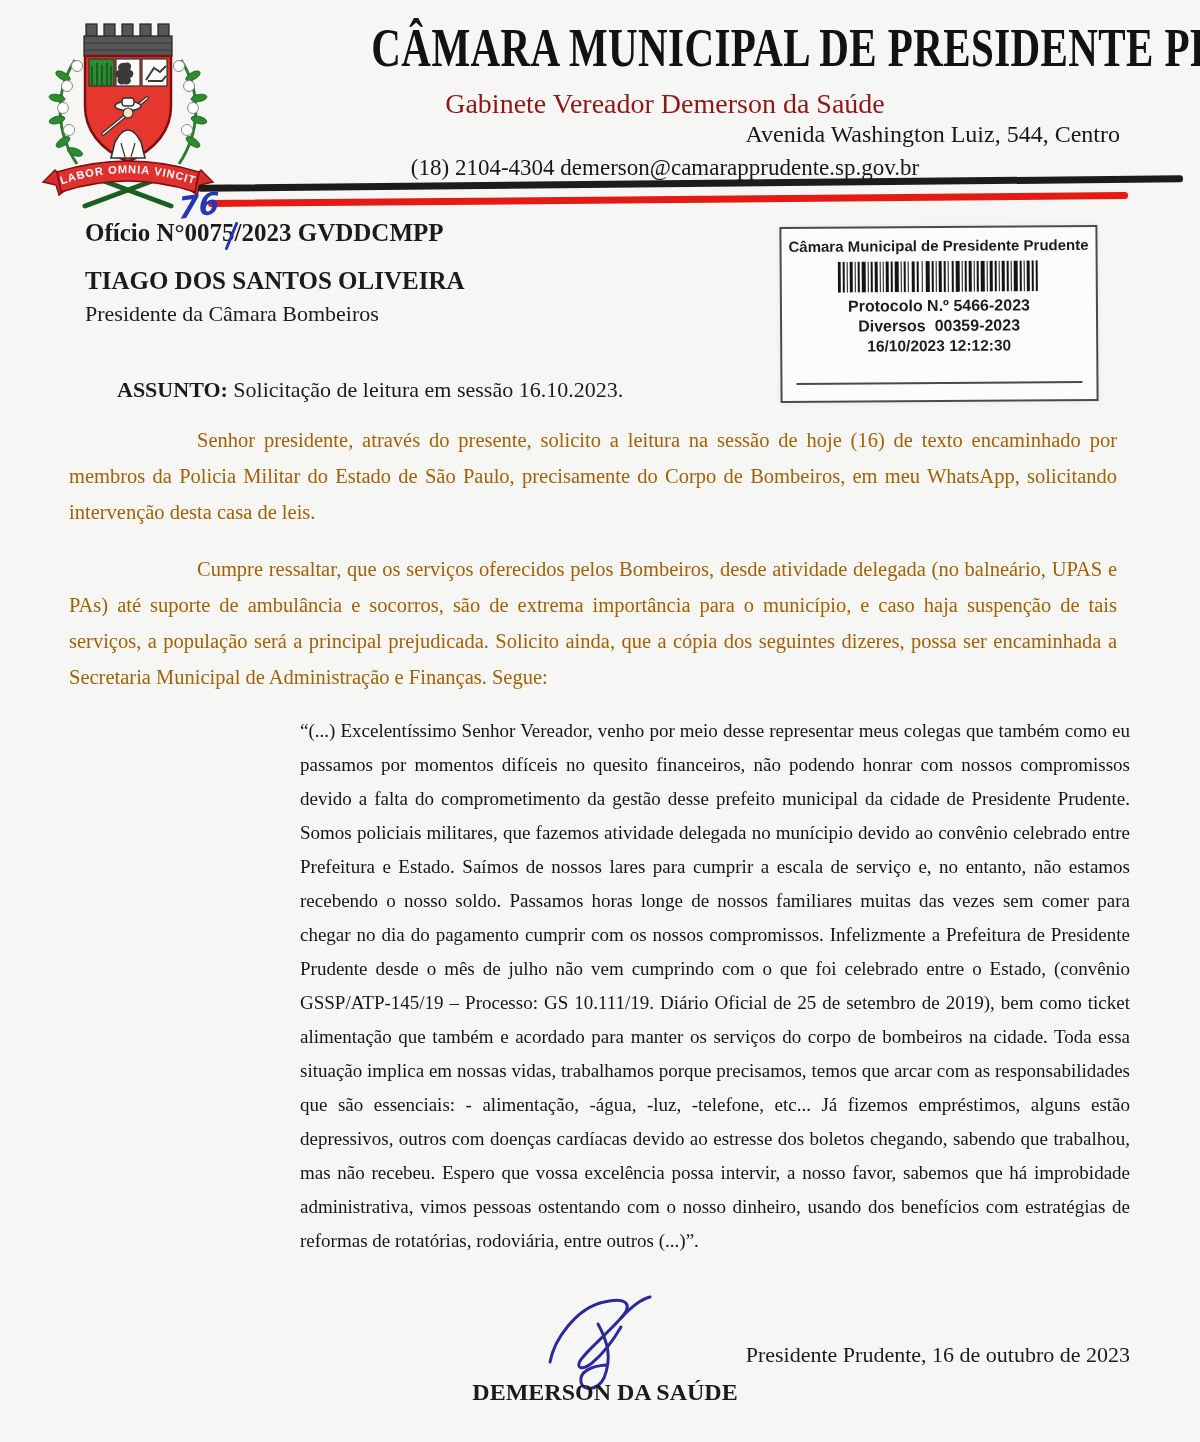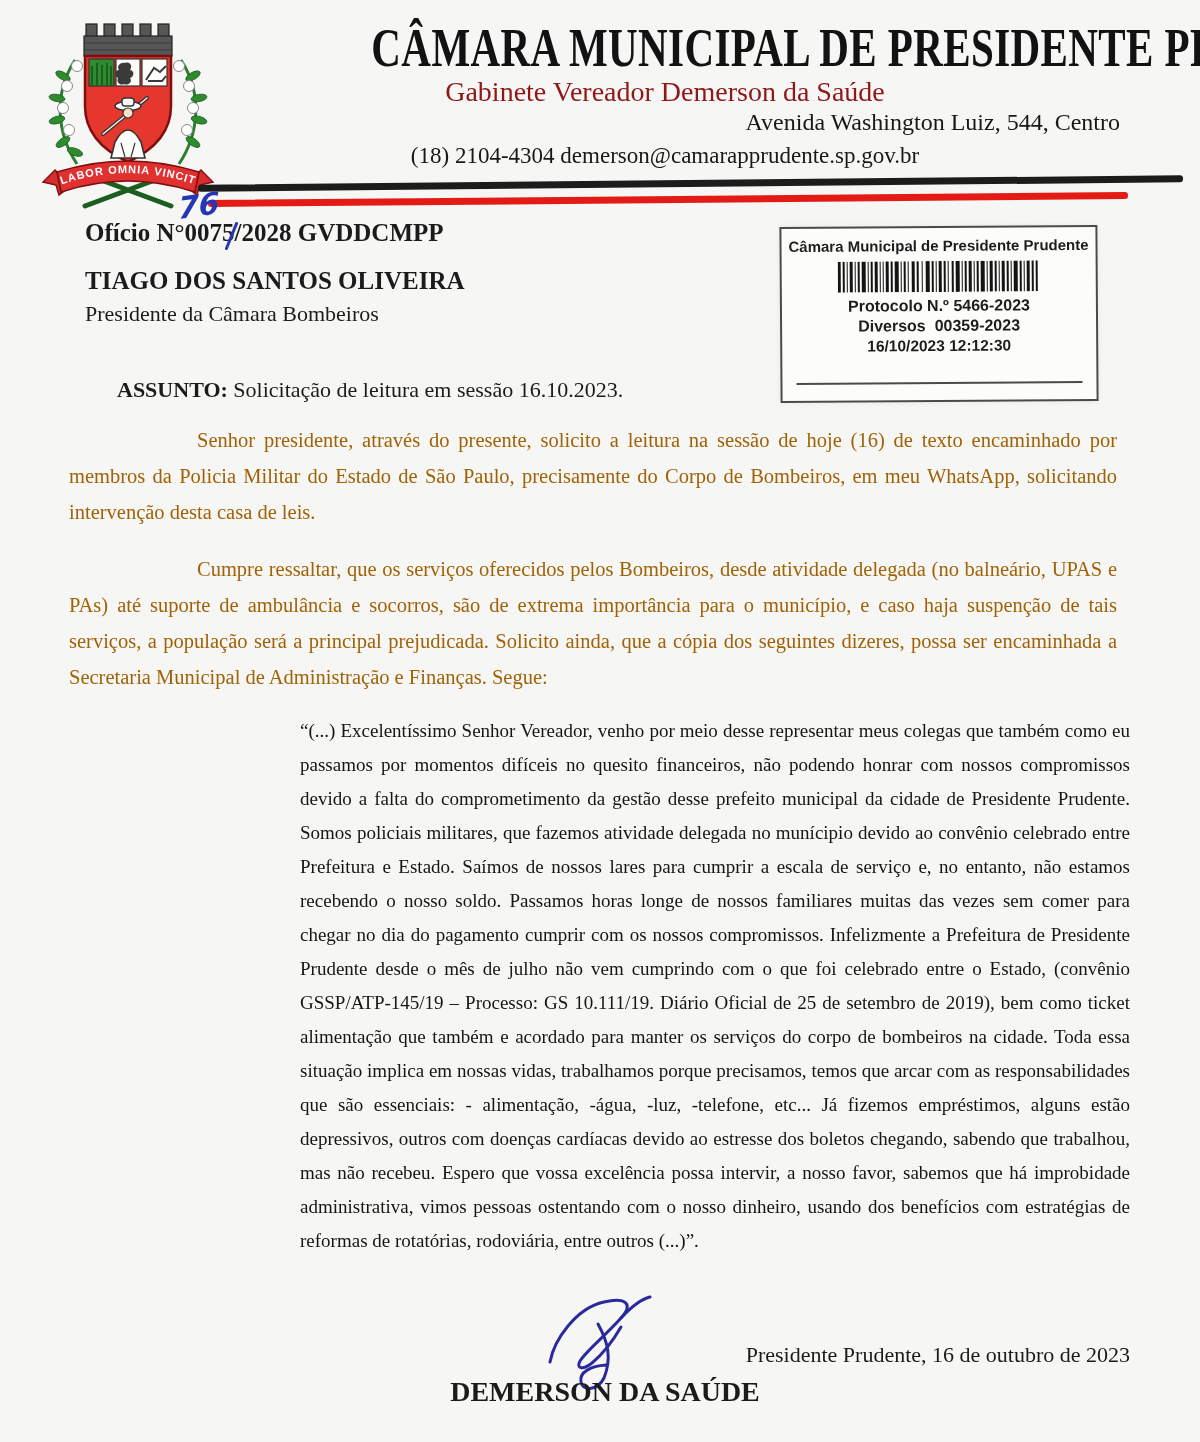--- a/index.html
+++ b/index.html
@@ -15,21 +15,21 @@
 
   
   .crest{left:32px;top:2px;width:192px;height:210px;}
   .header-text{left:210px;top:20px;width:910px;text-align:center;}
   .title{
     font-weight:bold;font-size:54px;line-height:56px;color:#121212;
     white-space:nowrap;display:inline-block;
     transform:scaleX(0.76);transform-origin:center;
     letter-spacing:0.5px;
   }
-  .office{font-size:28px;line-height:32px;color:#8e1717;margin-top:0;}
+  .office{font-size:28px;line-height:32px;color:#8e1717;margin-top:12px;}
   .addr{font-size:24px;line-height:27px;color:#181818;margin-top:1px;text-align:right;}
   .contact{font-size:23px;line-height:26px;color:#181818;margin-top:7px;}
   .rule{border-radius:3px;}
   .rule-black{left:198px;top:180px;width:985px;height:7px;background:#1c1c1c;transform:rotate(-0.55deg);}
   .rule-red{left:208px;top:196px;width:920px;height:7px;background:#e31b14;transform:rotate(-0.5deg);}
 
   
   .ref{left:85px;top:219px;font-size:25px;font-weight:bold;}
   .hand76{
     left:178px;top:188px;color:#2636b4;font-size:30px;
@@ -67,21 +67,21 @@
   .para2{top:551px;}
   .quote{
     left:300px;top:714px;width:830px;
     font-size:19px;line-height:34px;text-align:justify;color:#151515;
   }
   .dateline{left:85px;top:1342px;width:1045px;text-align:right;font-size:22px;}
 
   
   .sigblock{left:398px;top:1294px;width:414px;text-align:center;}
   .sig-svg{display:block;margin:0 auto -16px auto;}
-  .signer-name{font-size:28px;font-weight:bold;line-height:28px;}
+  .signer-name{font-size:24px;font-weight:bold;line-height:28px;}
   .signer-role{font-size:21px;line-height:25px;margin-top:5px;}
 </style>
 </head>
 <body>
 
 <svg class="abs crest" viewBox="0 0 190 210">
 
   <path d="M44,162 C24,132 20,92 42,58" fill="none" stroke="#2e7d32" stroke-width="3"></path>
   <g fill="#2e8b2e" stroke="#1b5e20" stroke-width="0.8">
     <ellipse cx="30" cy="140" rx="8" ry="3.6" transform="rotate(-35 30 140)"></ellipse>
@@ -152,21 +152,21 @@
 <div class="abs header-text">
   <span class="title">CÂMARA MUNICIPAL DE PRESIDENTE PRUDENTE</span>
   <div class="office">Gabinete Vereador Demerson da Saúde</div>
   <div class="addr">Avenida Washington Luiz, 544, Centro</div>
   <div class="contact">(18) 2104-4304 demerson@camarapprudente.sp.gov.br</div>
 </div>
 <div class="abs rule rule-black"></div>
 <div class="abs rule rule-red"></div>
 
 <div class="abs hand76">76</div>
-<div class="abs ref">Ofício N°0075/2028 GVDDCMPP</div>
+<div class="abs ref">Ofício N°0075/2023 GVDDCMPP</div>
 <div class="abs penstroke"></div>
 
 <div class="abs addressee">
   <div class="addr-name">TIAGO DOS SANTOS OLIVEIRA</div>
   <div class="addr-role">Presidente da Câmara Bombeiros</div>
 </div>
 
 <div class="abs stamp">
   <div class="stamp-org">Câmara Municipal de Presidente Prudente</div>
   <svg class="barcode" viewBox="0 0 202 31" preserveAspectRatio="none">

